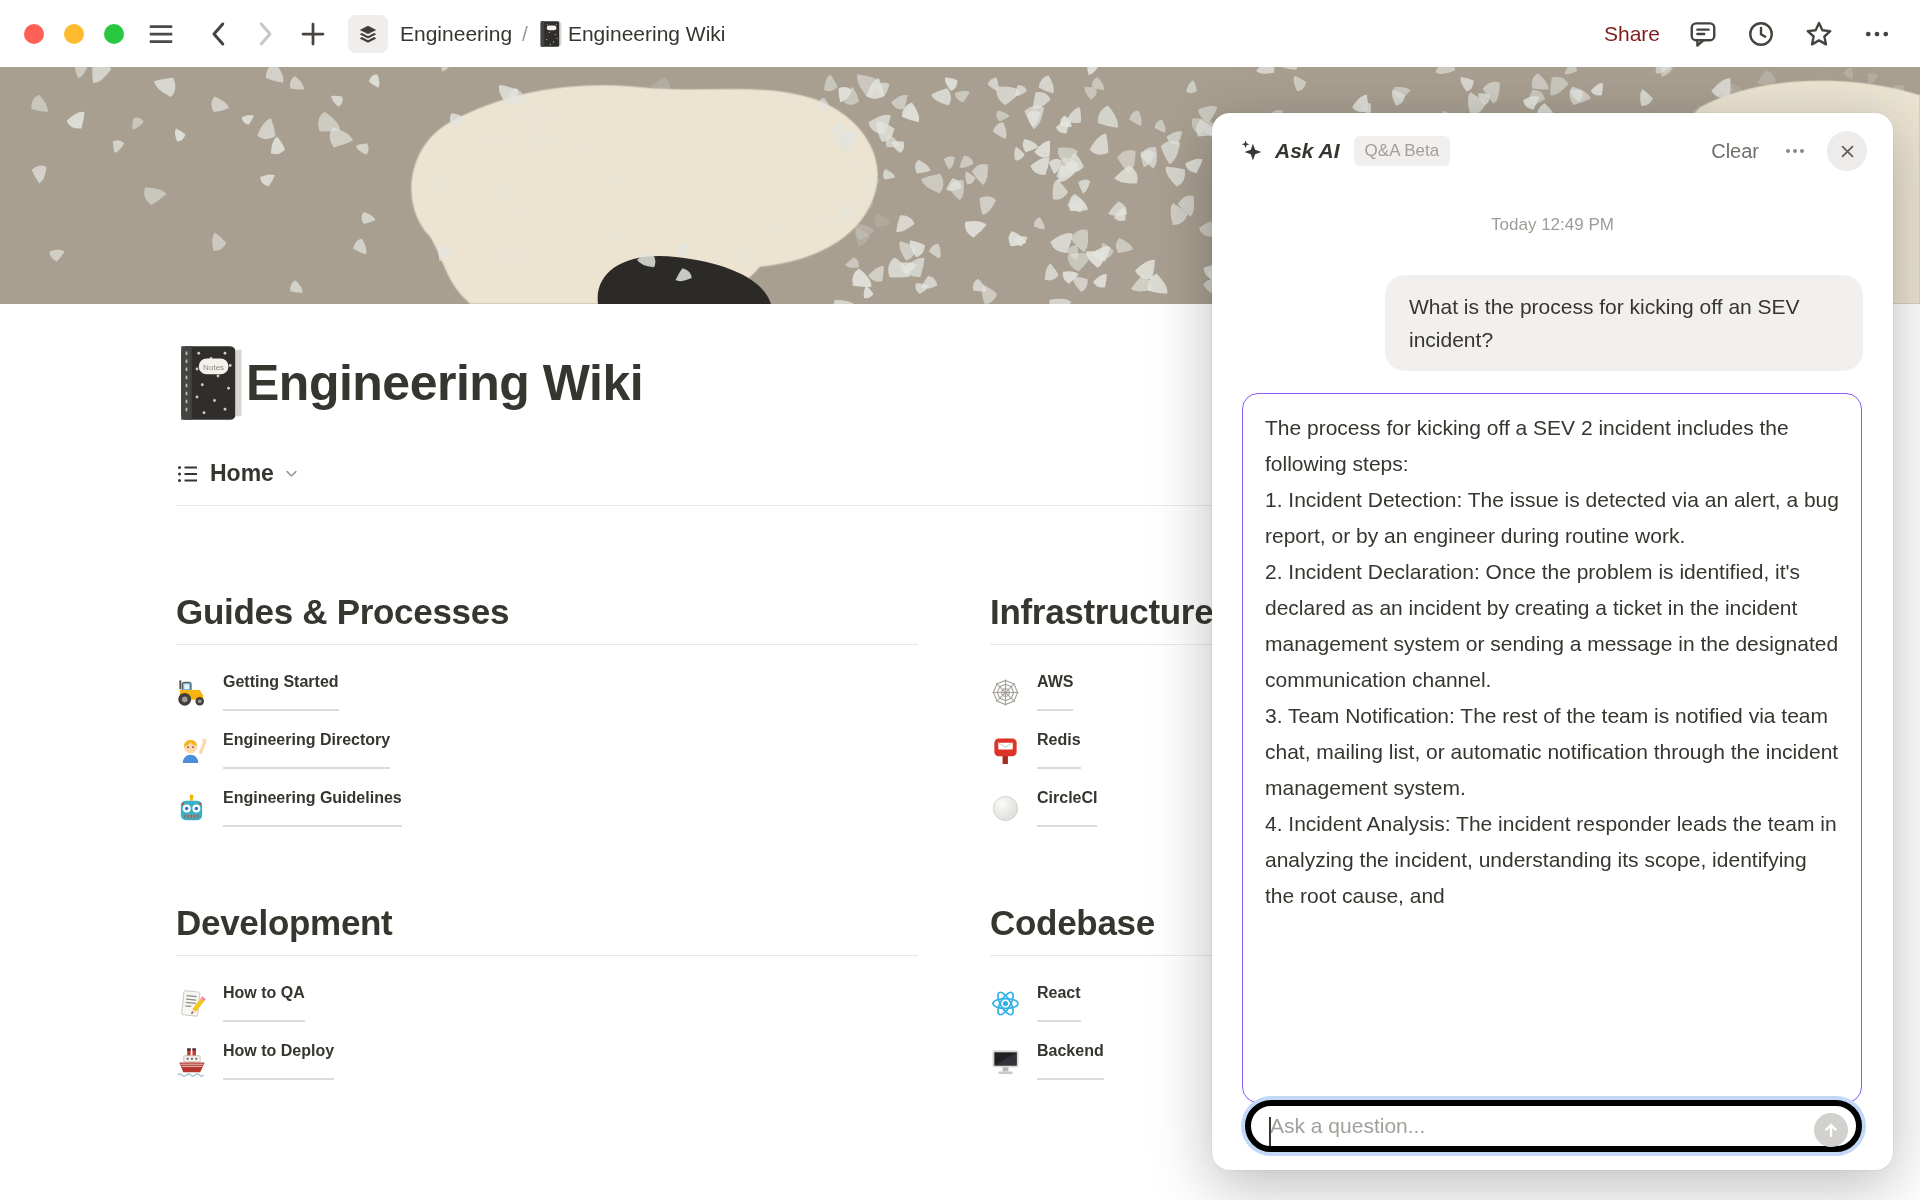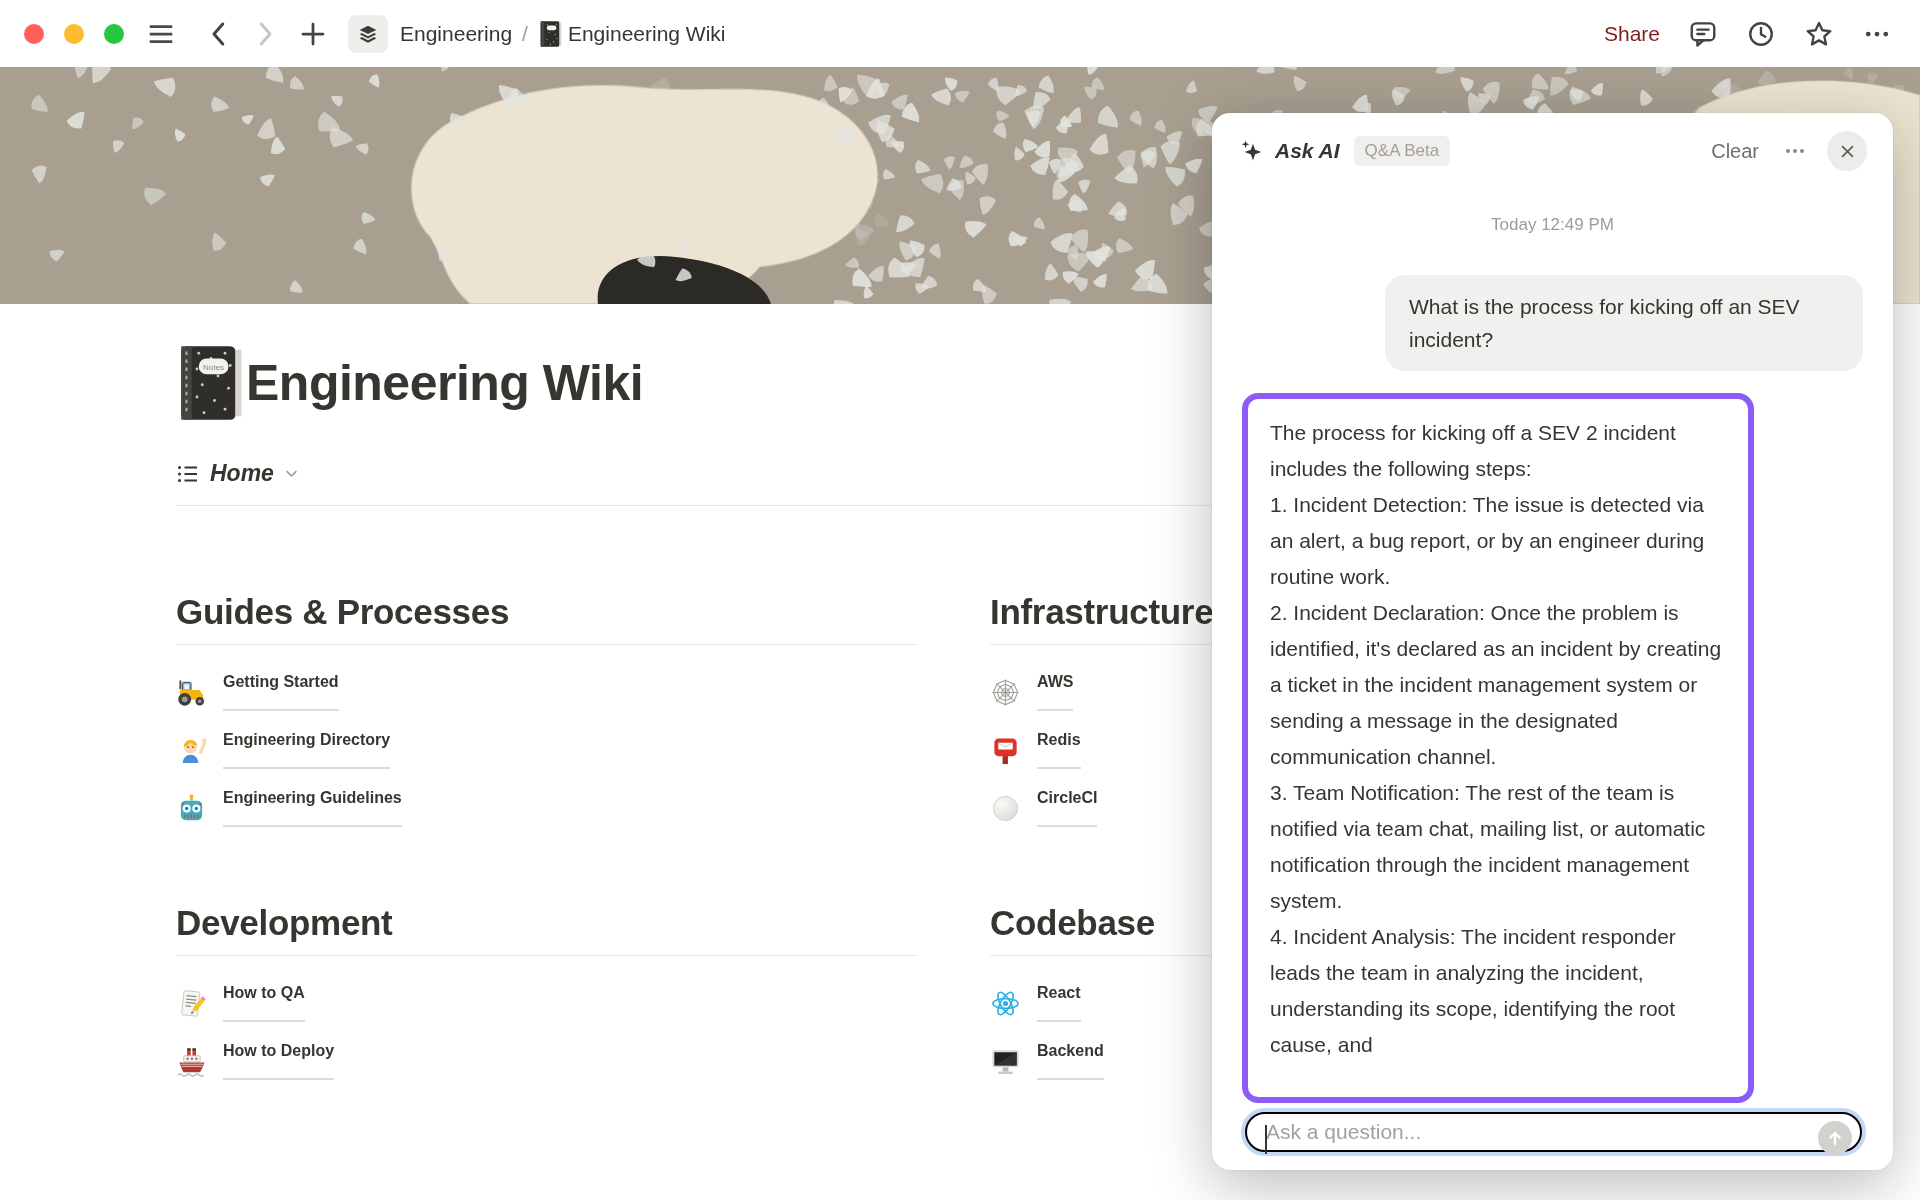--- a/index.html
+++ b/index.html
@@ -25,21 +25,21 @@
   .crumb-page-ic { margin:0 4px 0 0; display:flex; }
   .tb-right { margin-left:auto; display:flex; align-items:center; margin-right:28px; gap:28px; }
   .share { font-size:21px; color:#7f1d1d; background:none; border:none; cursor:pointer; }
   
   .cover { position:absolute; top:67px; left:0; width:1920px; height:237px; z-index:1; }
   
   .main { position:absolute; top:304px; left:0; width:1920px; bottom:0; z-index:2; background:#fff; }
   .content { padding:0 176px; }
   .title-row { display:flex; align-items:center; padding-top:38px; }
   .page-title { font-size:50px; font-weight:700; letter-spacing:-0.5px; }
-  .view-row { display:flex; align-items:center; gap:10px; margin-top:36px;font-style:italic; }
+  .view-row { display:flex; align-items:center; gap:10px; margin-top:36px; }
   .view-label { font-size:23px; font-weight:700; }
   .divider { height:1px; background:#e9e8e4; margin-top:18px; }
   .cols { display:flex; gap:72px; }
   .col { width:742px; }
   .col.right { flex:1; }
   h2.sec { font-size:35px; font-weight:700; margin-top:66px; letter-spacing:-0.3px; }
   h2.sec.first { margin-top:86px; }
   .sec-div { height:1px; background:#e9e8e4; margin-top:12px; }
   ul.links { list-style:none; margin-top:18px; }
   ul.links li { height:58px; display:flex; align-items:center; gap:16px; cursor:pointer; }
@@ -51,23 +51,23 @@
            z-index:10; display:flex; flex-direction:column; overflow:hidden; }
   .p-head { height:76px; display:flex; align-items:center; padding:0 26px; flex:0 0 76px; }
   .p-title { font-size:21px; font-weight:700; margin-left:11px;font-style:italic; }
   .p-badge { margin-left:14px; font-size:17px; color:#a29f9a; background:#f1efed; padding:5px 11px; border-radius:6px; }
   .p-clear { margin-left:auto; font-size:20px; color:#716f6a; background:none; border:none; cursor:pointer; }
   .p-more { margin-left:24px; background:none; border:none; cursor:pointer; display:flex; }
   .p-close { margin-left:20px; width:40px; height:40px; border-radius:50%; background:#edecea; border:none; cursor:pointer; display:flex; align-items:center; justify-content:center; }
   .p-msgs { flex:1; padding:0 30px; overflow:hidden; position:relative; }
   .p-time { text-align:center; font-size:17px; color:#9e9c97; margin-top:26px; }
   .bubble-user { margin:40px 0 0 auto; width:fit-content; max-width:478px; background:#f1f0ee; border-radius:20px; padding:15px 24px; font-size:21px; line-height:33px; color:#37352f; }
-  .card-ai { margin-top:22px; width:512px; height:710px; overflow:hidden; border:6px solid #8b5cf6; border-radius:16px; padding:16px 22px; font-size:21px; line-height:36px; color:#37352f; white-space:pre-line; }
-  .ask-input { position:absolute; left:33px; right:31px; bottom:18px; height:40px; background:#fff;
-               border:2px solid #000000; border-radius:27px; box-shadow:0 0 0 4px #c3d8f7;
+  .card-ai { margin-top:22px; width:620px; height:710px; overflow:hidden; border:1px solid #8b5cf6; border-radius:16px; padding:16px 22px; font-size:21px; line-height:36px; color:#37352f; white-space:pre-line; }
+  .ask-input { position:absolute; left:33px; right:31px; bottom:18px; height:52px; background:#fff;
+               border:6px solid #000000; border-radius:27px; box-shadow:0 0 0 4px #c3d8f7;
                display:flex; align-items:center; padding:0 50px 0 19px; z-index:5; }
   .ask-input input { border:none; outline:none; flex:1; font-size:21px; font-family:inherit; color:#37352f; background:transparent; }
   .ask-input input::placeholder { color:#a3a09b; }
   .caret { position:absolute; left:18px; top:11px; width:2px; height:29px; background:#37352f; }
   .send { position:absolute; right:8px; top:7px; width:34px; height:34px; border-radius:50%; background:#d3d1cd; border:none; cursor:pointer; display:flex; align-items:center; justify-content:center; }
 </style>
 </head>
 <body>
 
 <div class="toolbar">

